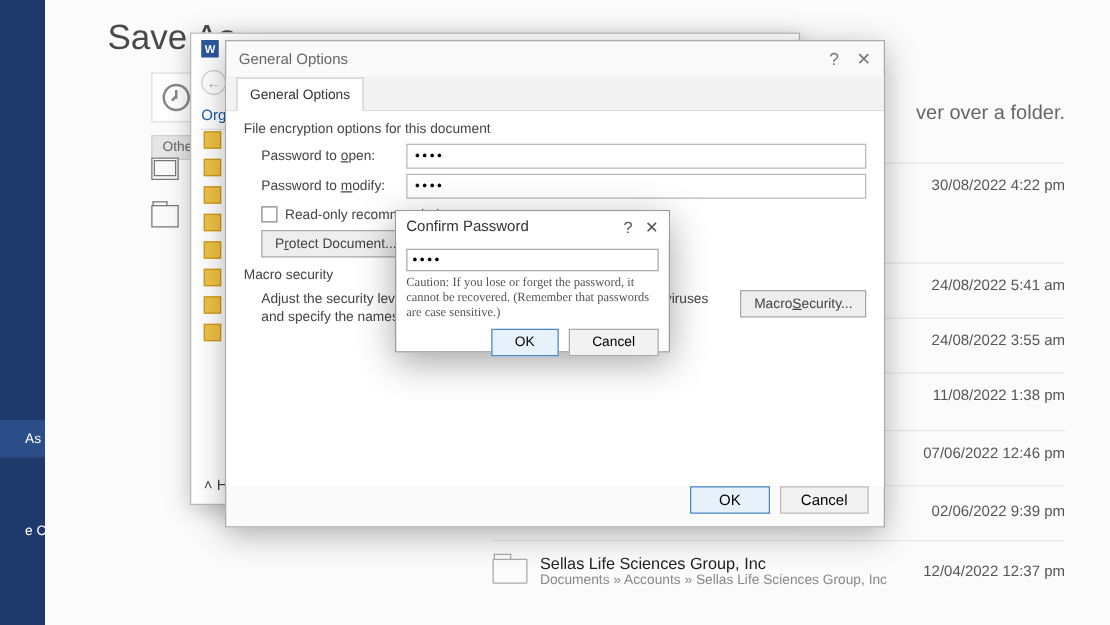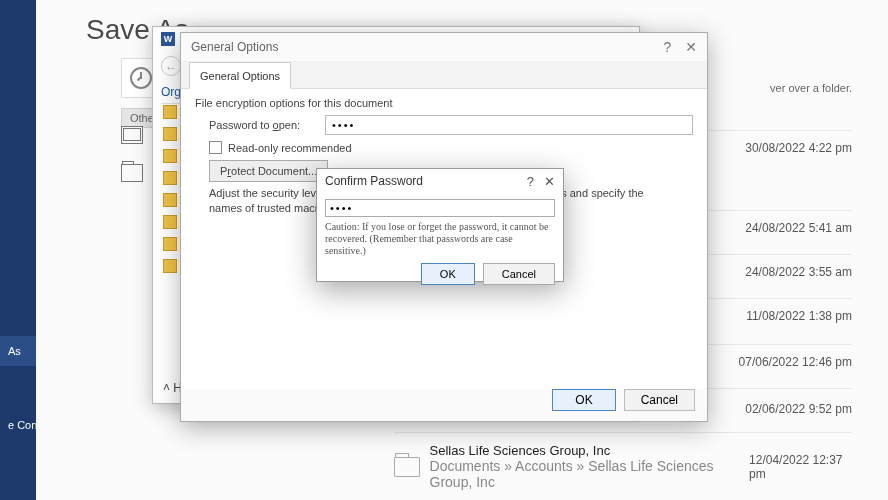--- a/index.html
+++ b/index.html
@@ -1,49 +1,49 @@
 <!DOCTYPE html>
 <html><head>
   <meta charset="utf-8">
   <style>
     * { box-sizing: border-box; margin: 0; padding: 0; font-family: 'Segoe UI', sans-serif; }
     body { width: 888px; height: 500px; overflow: hidden; background: #fff; position: relative; font-size: 12px; color: #333; }
 
     
     .nav-rail { position: absolute; left: 0; top: 0; width: 36px; height: 500px; background: #1e3a6d; color: #fff; font-size: 11px; }
-    .nav-rail .item { padding: 9px 8px; cursor: pointer; white-space: nowrap; overflow: hidden; margin-top: 44px; }
+    .nav-rail .item { padding: 9px 20px; cursor: pointer; white-space: nowrap; overflow: hidden; margin-top: 44px; }
     .nav-rail .item.active { background: #2b4d88; }
     .nav-rail .gap { height: 22px; }
 
     
     .backstage { position: absolute; left: 36px; top: 0; right: 0; height: 500px; background: #fbfbfb; }
     .bs-title { font-size: 28px; font-weight: 300; color: #4a4a4a; padding: 14px 0 0 50px; }
     .bs-recent { position: absolute; left: 85px; top: 58px; width: 250px; height: 40px; background: #fff; border: 1px solid #ddd; display: flex; align-items: center; padding-left: 8px; gap: 8px; }
     .clock-icon { width: 22px; height: 22px; border: 2px solid #888; border-radius: 50%; position: relative; }
     .clock-icon::before { content: ""; position: absolute; width: 2px; height: 7px; background: #888; top: 3px; left: 8px; }
     .clock-icon::after { content: ""; position: absolute; width: 2px; height: 5px; background: #888; top: 8px; left: 8px; transform: rotate(45deg); transform-origin: top; }
     .bs-other { position: absolute; left: 85px; top: 108px; background: #e5e5e5; padding: 3px 8px; font-size: 11px; color: #666; border: 1px solid #d0d0d0; }
     .bs-loc { position: absolute; left: 85px; font-size: 13px; color: #555; display: flex; align-items: center; gap: 10px; }
     .bs-loc.l1 { top: 126px; } .bs-loc.l2 { top: 164px; }
     .loc-icon { width: 22px; height: 18px; border: 1.5px solid #777; background: #fafafa; position: relative; }
     .loc-icon.pc::before { content: ""; position: absolute; width: 16px; height: 11px; border: 1.5px solid #777; top: 1px; left: 1px; }
     .loc-icon.folder::before { content: ""; position: absolute; width: 10px; height: 3px; border: 1.5px solid #777; border-bottom: none; top: -4px; left: 0; }
 
     
-    .hover-tip { position: absolute; right: 36px; top: 82px; font-size: 11px; color: #666; }
+    .hover-tip { position: absolute; right: 36px; top: 82px; font-size: 16px; color: #666; }
 
     
     .file-row { position: absolute; right: 36px; left: 358px; border-top: 1px solid #e8e8e8; padding: 10px 0; display: flex; align-items: center; justify-content: space-between; }
     .fr1{top:130px}.fr2{top:210px}.fr3{top:254px}.fr4{top:298px}.fr5{top:344px}.fr6{top:388px}.fr7{top:432px}
     .file-row .date { font-size: 12px; color: #555; }
     .file-row .entry { display: flex; align-items: center; gap: 10px; }
     .folder-ico { width: 28px; height: 20px; border: 1px solid #aaa; border-radius: 1px; position: relative; }
     .folder-ico::before { content:""; position:absolute; width:12px; height:4px; border:1px solid #aaa; border-bottom:none; top:-5px; left:0; }
     .file-row .name { font-size: 13px; color: #222; }
-    .file-row .path { font-size: 14px; color: #888; }
+    .file-row .path { font-size: 11px; color: #888; }
 
     
     .saveas { position: absolute; left: 152px; top: 26px; width: 488px; height: 378px; background: #fff; border: 1px solid #b9b9b9; box-shadow: 0 4px 18px rgba(0,0,0,.25); }
     .sa-title { height: 24px; display: flex; align-items: center; justify-content: space-between; padding: 0 8px; font-size: 12px; }
     .sa-title .left { display:flex; align-items:center; gap:6px; }
     .word-ico { width:14px; height:14px; background:#2a5699; color:#fff; font-size:9px; font-weight:bold; display:flex; align-items:center; justify-content:center; }
     .sa-x { font-size: 14px; color: #666; padding: 0 4px; cursor: pointer; }
     .sa-tool { height: 30px; display: flex; align-items: center; padding: 0 8px; gap: 8px; }
     .sa-arrow{ width:20px; height:20px; border-radius:50%; border:1px solid #ccc; display:flex; align-items:center; justify-content:center; color:#aaa; font-size:12px; }
     .sa-body { padding: 4px 8px; }
@@ -67,21 +67,21 @@
     .go-check { display:flex; align-items:center; gap:6px; margin:6px 0 6px 14px; }
     .go-check .box { width:13px; height:13px; border:1px solid #888; background:#fff; }
     .go-btn { height:22px; padding:0 10px; background:#eee; border:1px solid #aaa; font-size:11px; cursor:pointer; display:inline-flex; align-items:center; }
     .go-macro { display:flex; justify-content:space-between; align-items:flex-start; margin-top:4px; }
     .go-macro .txt { flex:1; padding-right:20px; line-height:1.35; margin-left:14px; }
     .go-foot { position:absolute; right:12px; bottom:10px; display:flex; gap:8px; }
     .go-foot .primary { border:1px solid #4a87c4; background:#e7f1fb; padding:3px 22px; font-size:12px; cursor:pointer; }
     .go-foot .secondary { border:1px solid #bbb; background:#f2f2f2; padding:3px 16px; font-size:12px; cursor:pointer; }
 
     
-    .confirm { position: absolute; left: 316px; top: 168px; width: 248px; height: 114px; background: #fff; border: 1px solid #9a9a9a; box-shadow: 0 8px 28px rgba(0,0,0,.35); }
+    .confirm { position: absolute; left: 316px; top: 168px; width: 220px; height: 114px; background: #fff; border: 1px solid #9a9a9a; box-shadow: 0 8px 28px rgba(0,0,0,.35); }
     .cf-title { height:24px; display:flex; align-items:center; justify-content:space-between; padding:0 8px; background:#fff; font-size:12px; }
     .cf-title .btns { display:flex; gap:10px; color:#555; }
     .cf-title .btns span{ cursor:pointer; font-size:13px; }
     .cf-body { padding: 4px 8px 6px; font-size:11px; }
     .cf-body input { width:100%; height:18px; border:1px solid #aaa; margin:2px 0 4px; padding:0 4px; font-size:11px; letter-spacing:2px; }
     .cf-caution { font-size:10px; color:#555; line-height:1.2;font-family:Liberation Serif, serif; }
     .cf-foot { display:flex; justify-content:flex-end; gap:8px; padding:0 8px 6px; }
     .cf-foot button { height:22px; padding:0 18px; font-size:11px; border:1px solid #aaa; background:#f2f2f2; cursor:pointer; }
     .cf-foot button.primary { border:1px solid #4a87c4; background:#e7f1fb; }
 
@@ -148,21 +148,21 @@
       <span class="date">07/06/2022 12:46 pm</span>
     </div>
   <div class="file-row fr6">
     <div class="entry">
       <span class="folder-ico"></span>
       <div>
           <div class="name"></div>
           <div class="path">Documents</div>
         </div>
     </div>
-    <span class="date">02/06/2022 9:52 pm</span>
+    <span class="date">02/06/2022 9:39 pm</span>
   </div>
   <div class="file-row fr7">
     <div class="entry">
       <span class="folder-ico"></span>
       <div>
           <div class="name">Sellas Life Sciences Group, Inc</div>
           <div class="path">Documents » Accounts » Sellas Life Sciences Group, Inc</div>
         </div>
     </div>
     <span class="date">12/04/2022 12:37 pm</span>
@@ -204,29 +204,35 @@
         <span>✕</span>
       </span>
   </div>
   <div class="go-tabs"><span class="go-tab">General Options</span></div>
   <div class="go-body">
     <div class="go-sec">File encryption options for this document</div>
     <div class="go-row">
       <label>Password to <u class="hot">o</u>pen:</label>
       <input type="password" value="••••" style="">
     </div>
+    <div class="go-row">
+      <label>Password to <u class="hot">m</u>odify:</label>
+      <input type="password" value="••••" style="">
+    </div>
     <div class="go-check">
       <span class="box"></span>
       <span>Read-only recommended</span>
     </div>
     <div style="margin-left:14px;">
       <span class="go-btn">P<u class="hot">r</u>otect Document...</span>
     </div>
+    <div class="go-sec" style="margin-top:8px;">Macro security</div>
     <div class="go-macro">
       <div class="txt">Adjust the security level for opening files that might contain macro viruses and specify the names of trusted macro developers.</div>
+      <span class="go-btn">Macro <u class="hot">S</u>ecurity...</span>
     </div>
   </div>
   <div class="go-foot">
     <button class="primary">OK</button>
     <button class="secondary">Cancel</button>
   </div>
 </div>
 
 <div class="confirm">
   <div class="cf-title">

